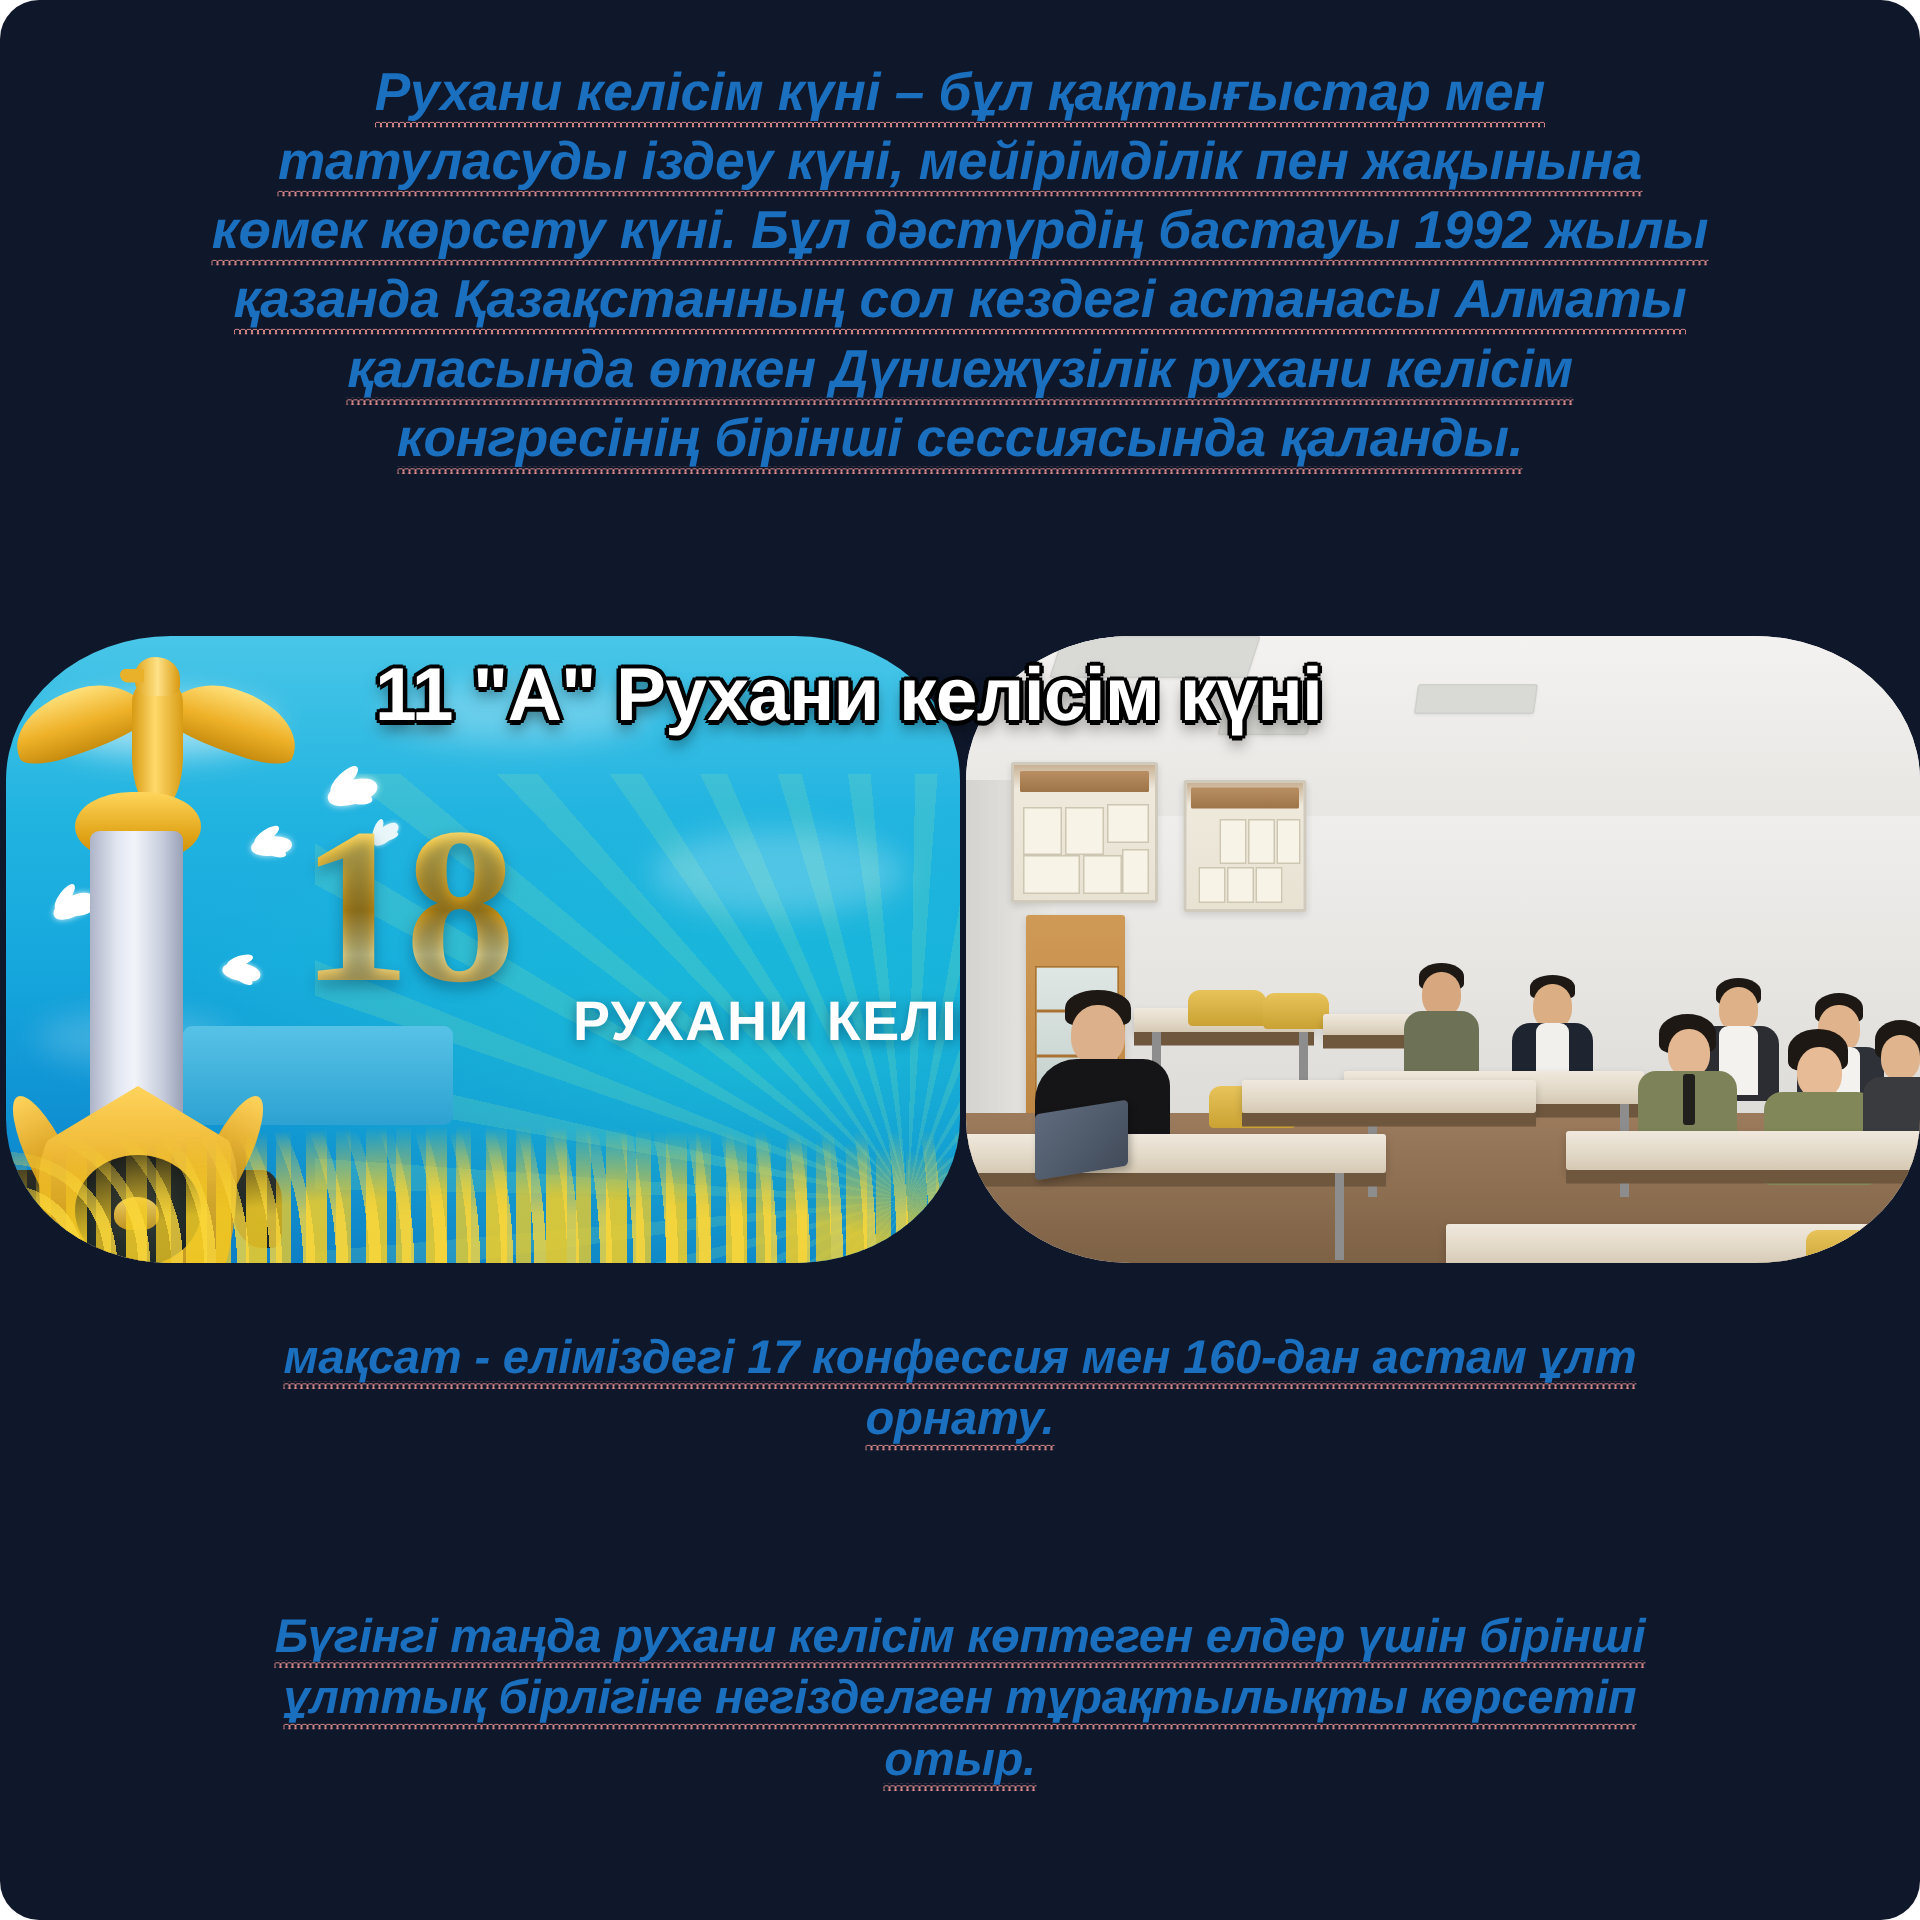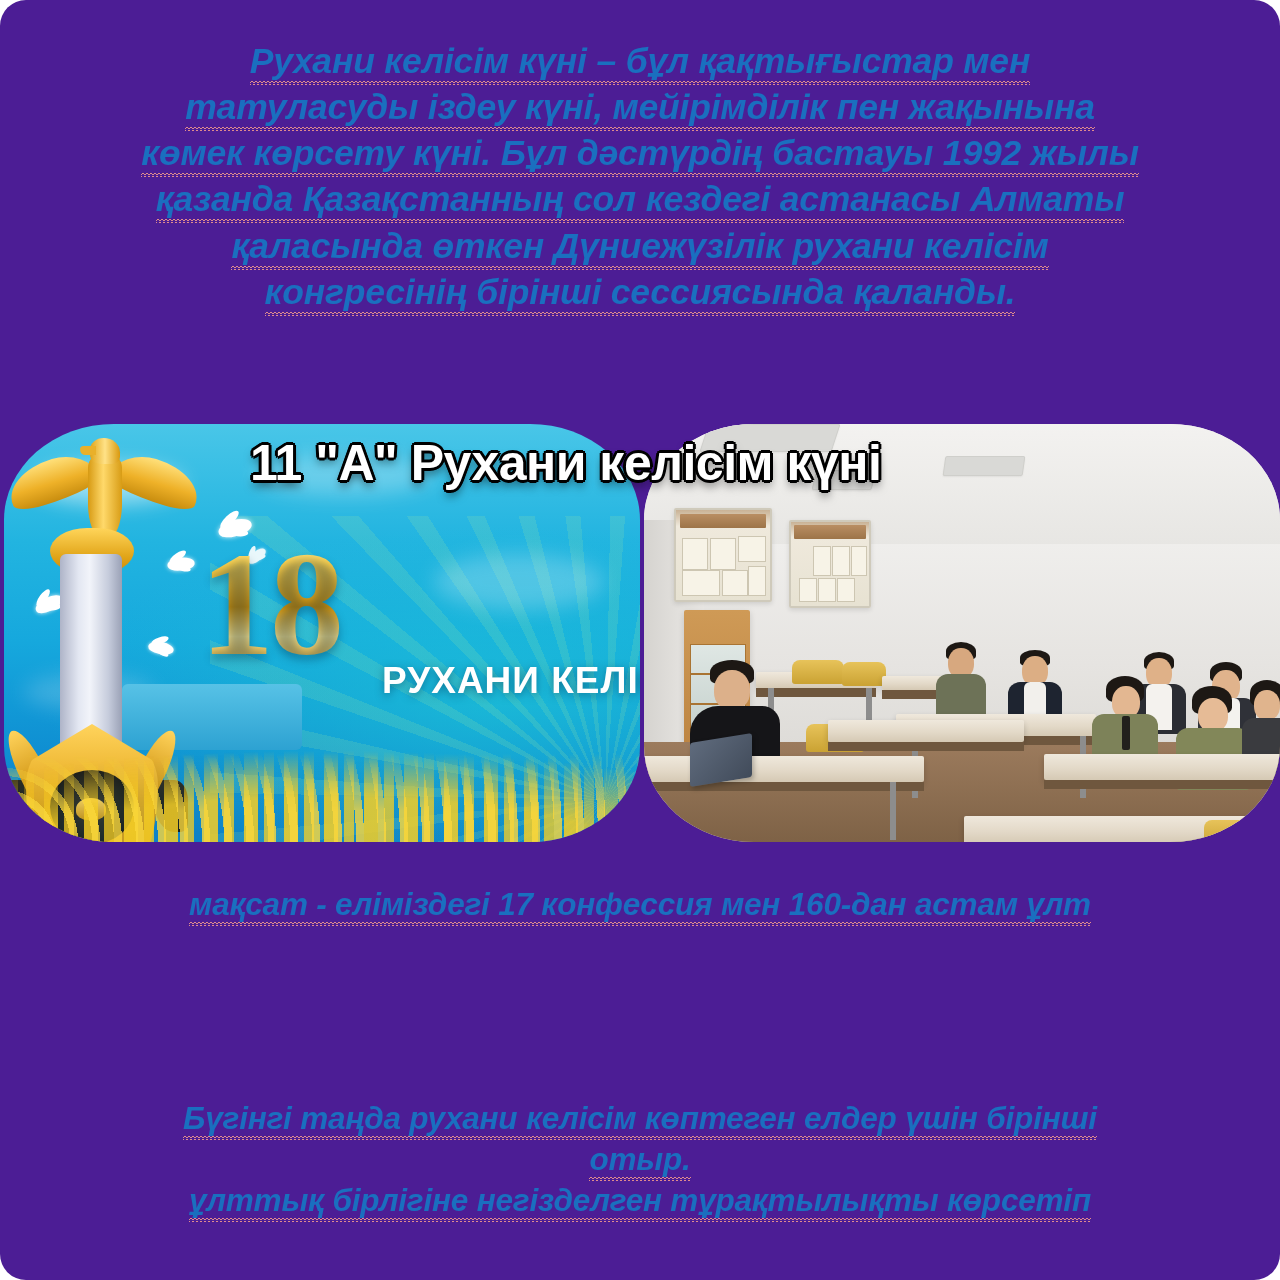--- a/index.html
+++ b/index.html
@@ -5,21 +5,21 @@
   html,body{margin:0;padding:0;}
   body{
     width:1280px;height:1280px;
     background:#ffffff;
     font-family:"Liberation Sans", sans-serif;
     overflow:hidden;
     position:relative;
   }
   .page{
     position:absolute;inset:0;
-    background:#4c1d95;
+    background:#0f172a;
     border-radius:26px;
     overflow:hidden;
   }
   
   .textblock{
     text-align:center;
     color:#1a6fbf;
     font-weight:bold;
     font-style:italic;
     line-height:1.30;
@@ -29,21 +29,21 @@
   }
   .top-text{
     position:absolute;left:0;top:38px;width:1280px;
     font-size:35.5px;
   }
   .bot-text-1{
     position:absolute;left:0;top:884px;width:1280px;
     font-size:31.5px;
   }
   .bot-text-2{
-    position:absolute;left:0;top:1098px;width:1280px;
+    position:absolute;left:0;top:1070px;width:1280px;
     font-size:31.5px;
   }
   .sp{
     
     background-image:
       radial-gradient(circle at 2px 3.4px, rgba(0,0,0,0) 1.6px, #e08c8c 1.7px, #e08c8c 2.2px, rgba(0,0,0,0) 2.3px);
     background-repeat:repeat-x;
     background-size:4px 5px;
     background-position:left calc(100% - 1px);
     padding-bottom:5px;
@@ -456,21 +456,22 @@
         <div class="desk" style="left:320px;top:392px;width:330px;height:28px;"></div>
         <div class="chair" style="left:560px;top:396px;width:56px;height:26px;"></div>
       </div>
     </div>
 
     <div class="overlay-title">11 "A" Рухани келісім күні</div>
   </div>
 
   <div class="textblock bot-text-1">
     <div><span class="sp">мақсат - еліміздегі 17 конфессия мен 160-дан астам ұлт</span></div>
+    <div><span class="sp">орнату.</span></div>
   </div>
 
   <div class="textblock bot-text-2">
     <div><span class="sp">Бүгінгі таңда рухани келісім көптеген елдер үшін бірінші</span></div>
+    <div><span class="sp">ұлттық бірлігіне негізделген тұрақтылықты көрсетіп</span></div>
     <div><span class="sp">отыр.</span></div>
-    <div><span class="sp">ұлттық бірлігіне негізделген тұрақтылықты көрсетіп</span></div>
   </div>
 
 </div>
 
 </body></html>

